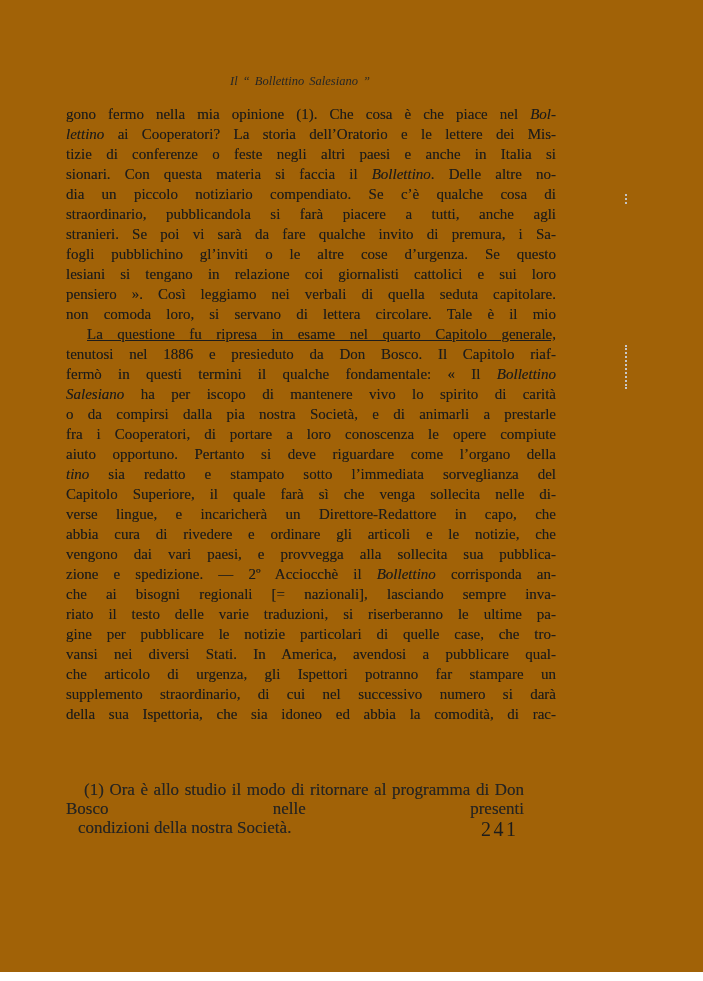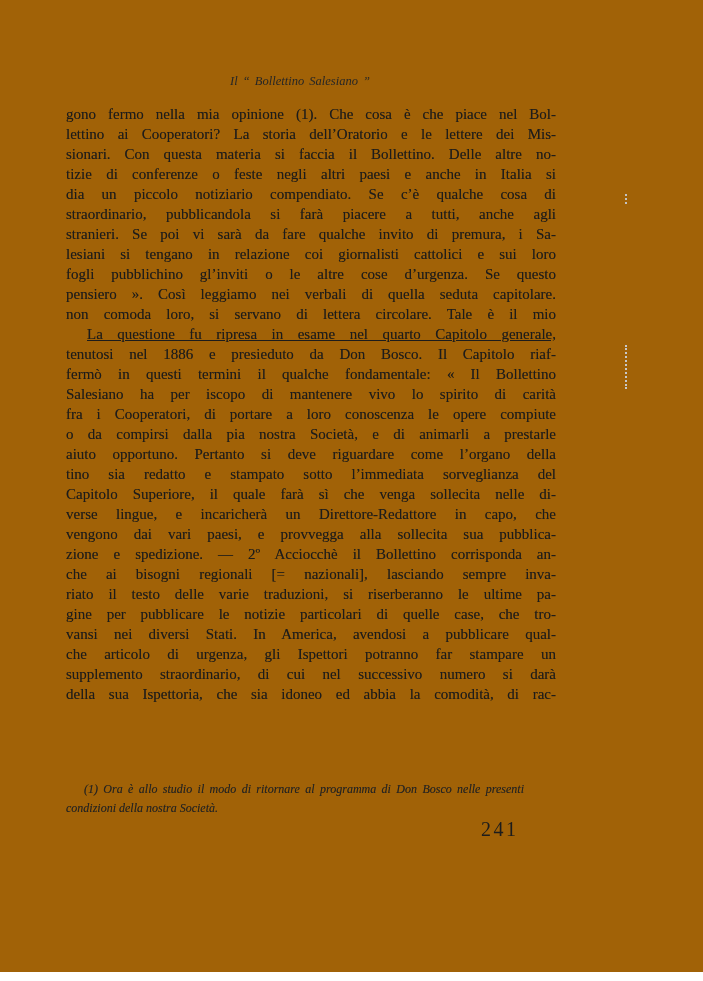--- a/index.html
+++ b/index.html
@@ -32,33 +32,32 @@
     font-size: 15px;
     line-height: 20px;
     color: #1c1c1c;
     text-shadow: 0 0 0.4px rgba(20,20,20,0.45);
   }
   .tline {
     text-align: justify;
     text-align-last: justify;
     -moz-text-align-last: justify;
   }
-  .tline.nojust { text-align-last: left; -moz-text-align-last: left; }
+  .tline.nojust { text-align-last: left; margin-left: 12px; -moz-text-align-last: left; }
   .body-text .tline.indent { text-indent: 21px; text-decoration: underline; }
-  .it { }
+  .it { font-style: italic; }
   .footnote {
     position: absolute;
     left: 66px;
     top: 780px;
     width: 458px;
-    font-size: 12px;
+    font-size: 17px;
     line-height: 19px;
     color: #242424;
     text-shadow: 0 0 0.3px rgba(20,20,20,0.4);
-    font-style: italic;
   }
   .footnote .tline.indent { text-indent: 18px; }
   .page-number {
     position: absolute;
     left: 481px;
     top: 818px;
     font-size: 20px;
     letter-spacing: 2.5px;
     color: #1c1c1c;
   }
@@ -70,39 +69,40 @@
 <body>
 
 <div class="page">
   <div class="running-header">
     <span>Il “ Bollettino Salesiano ”</span>
   </div>
 
   <div class="body-text">
       <div class="tline"><span>gono fermo nella mia opinione (1). Che cosa è che piace nel </span><span class="it">Bol-</span></div>
       <div class="tline"><span class="it">lettino</span><span> ai Cooperatori? La storia dell’Oratorio e le lettere dei Mis-</span></div>
+      <div class="tline"><span>tizie di conferenze o feste negli altri paesi e anche in Italia si</span></div>
       <div class="tline"><span>sionari. Con questa materia si faccia il </span><span class="it">Bollettino</span><span>. Delle altre no-</span></div>
-      <div class="tline"><span>tizie di conferenze o feste negli altri paesi e anche in Italia si</span></div>
       <div class="tline"><span>dia un piccolo notiziario compendiato. Se c’è qualche cosa di</span></div>
       <div class="tline"><span>straordinario, pubblicandola si farà piacere a tutti, anche agli</span></div>
       <div class="tline"><span>stranieri. Se poi vi sarà da fare qualche invito di premura, i Sa-</span></div>
+      <div class="tline"><span>fogli pubblichino gl’inviti o le altre cose d’urgenza. Se questo</span></div>
       <div class="tline"><span>lesiani si tengano in relazione coi giornalisti cattolici e sui loro</span></div>
-      <div class="tline"><span>fogli pubblichino gl’inviti o le altre cose d’urgenza. Se questo</span></div>
       <div class="tline"><span>pensiero ». Così leggiamo nei verbali di quella seduta capitolare.</span></div>
       <div class="tline"><span>non comoda loro, si servano di lettera circolare. Tale è il mio</span></div>
       <div class="tline indent"><span>La questione fu ripresa in esame nel quarto Capitolo generale,</span></div>
       <div class="tline"><span>tenutosi nel 1886 e presieduto da Don Bosco. Il Capitolo riaf-</span></div>
       <div class="tline"><span>fermò in questi termini il qualche fondamentale: « Il </span><span class="it">Bollettino</span></div>
       <div class="tline"><span class="it">Salesiano</span><span> ha per iscopo di mantenere vivo lo spirito di carità</span></div>
+      <div class="tline"><span>o da compirsi dalla pia nostra Società, e di animarli a prestarle</span></div>
       <div class="tline"><span>fra i Cooperatori, di portare a loro conoscenza le opere compiute</span></div>
-      <div class="tline"><span>o da compirsi dalla pia nostra Società, e di animarli a prestarle</span></div>
       <div class="tline"><span>aiuto opportuno. Pertanto si deve riguardare come l’organo della</span></div>
       <div class="tline"><span class="it">tino</span><span> sia redatto e stampato sotto l’immediata sorveglianza del</span></div>
       <div class="tline"><span>Capitolo Superiore, il quale farà sì che venga sollecita nelle di-</span></div>
       <div class="tline"><span>verse lingue, e incaricherà un Direttore-Redattore in capo, che</span></div>
+      <div class="tline"><span>abbia cura di rivedere e ordinare gli articoli e le notizie, che</span></div>
       <div class="tline"><span>vengono dai vari paesi, e provvegga alla sollecita sua pubblica-</span></div>
       <div class="tline"><span>zione e spedizione. — 2º Acciocchè il </span><span class="it">Bollettino</span><span> corrisponda an-</span></div>
       <div class="tline"><span>che ai bisogni regionali [= nazionali], lasciando sempre inva-</span></div>
       <div class="tline"><span>riato il testo delle varie traduzioni, si riserberanno le ultime pa-</span></div>
       <div class="tline"><span>gine per pubblicare le notizie particolari di quelle case, che tro-</span></div>
       <div class="tline"><span>vansi nei diversi Stati. In America, avendosi a pubblicare qual-</span></div>
       <div class="tline"><span>che articolo di urgenza, gli Ispettori potranno far stampare un</span></div>
       <div class="tline"><span>supplemento straordinario, di cui nel successivo numero si darà</span></div>
       <div class="tline"><span>della sua Ispettoria, che sia idoneo ed abbia la comodità, di rac-</span></div>
     </div>

